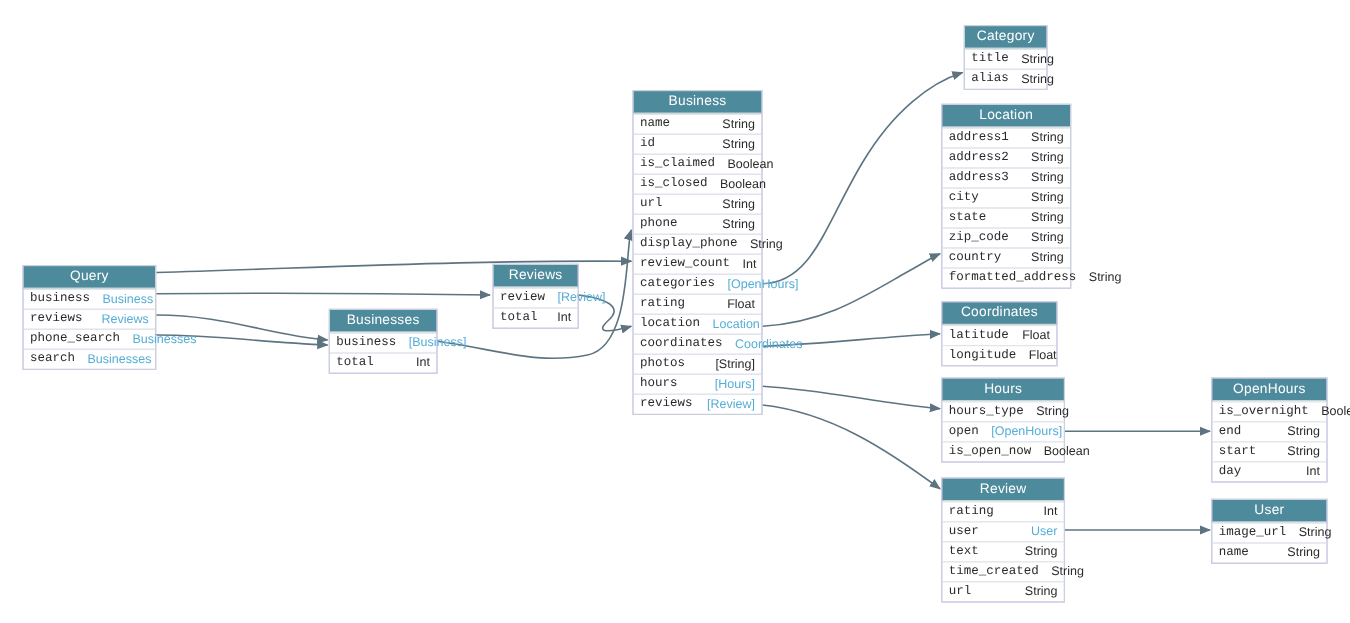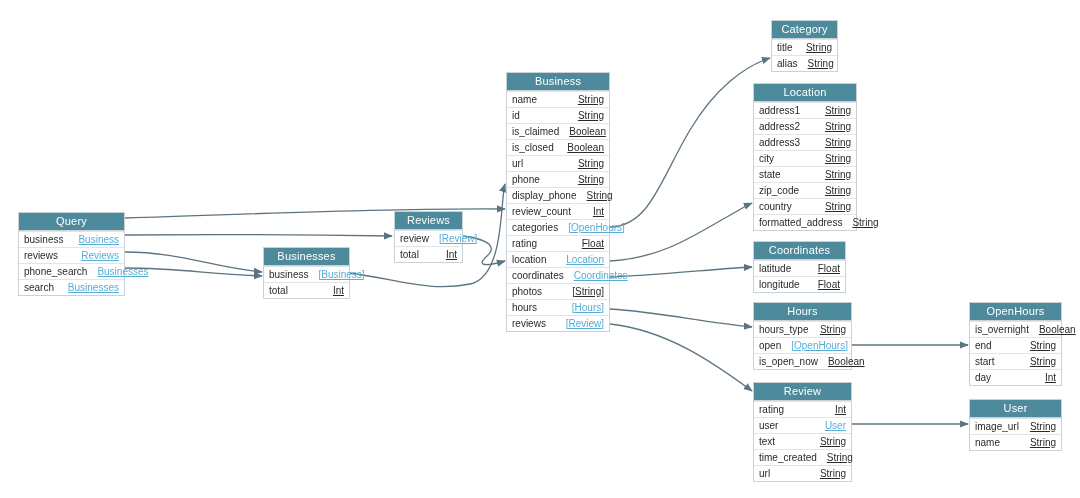--- a/index.html
+++ b/index.html
@@ -11,22 +11,22 @@
   .entity{position:absolute;background:#c4b5fd;border:1px solid #c9d2d6;
           box-sizing:border-box;box-shadow:0 0 0 0 rgba(0,0,0,0);}
   .entity .ehead{background:#4d8a9c;color:#ffffff;text-align:center;
                  font-size:11px;line-height:17px;height:17px;letter-spacing:.2px;
                  border-bottom:1px solid #c9d2d6;}
   .erow{display:flex;justify-content:space-between;align-items:center;
         height:16px;line-height:16px;padding:0 5px;font-size:10px;color:#2a2a2a;
         border-top:1px solid #dfe5e8;background:#fff;box-sizing:border-box;
         white-space:nowrap;}
   .erow:first-of-type{border-top:none;}
-  .fname{text-align:right;}
-  .ftype{text-align:left;margin-left:10px;color:#2a2a2a;text-decoration:underline;}
+  .fname{text-align:right;font-family:Liberation Mono, monospace;}
+  .ftype{text-align:left;margin-left:10px;color:#2a2a2a;}
   .ftype.ref{color:#56aed6;}
 </style>
 </head>
 <body>
 
 <div id="canvas">
 
   <svg class="edges" viewBox="0 0 1080 498">
     <defs>
       <marker id="ah" viewBox="0 0 10 10" refX="9" refY="5" markerWidth="7" markerHeight="7" orient="auto-start-reverse">

